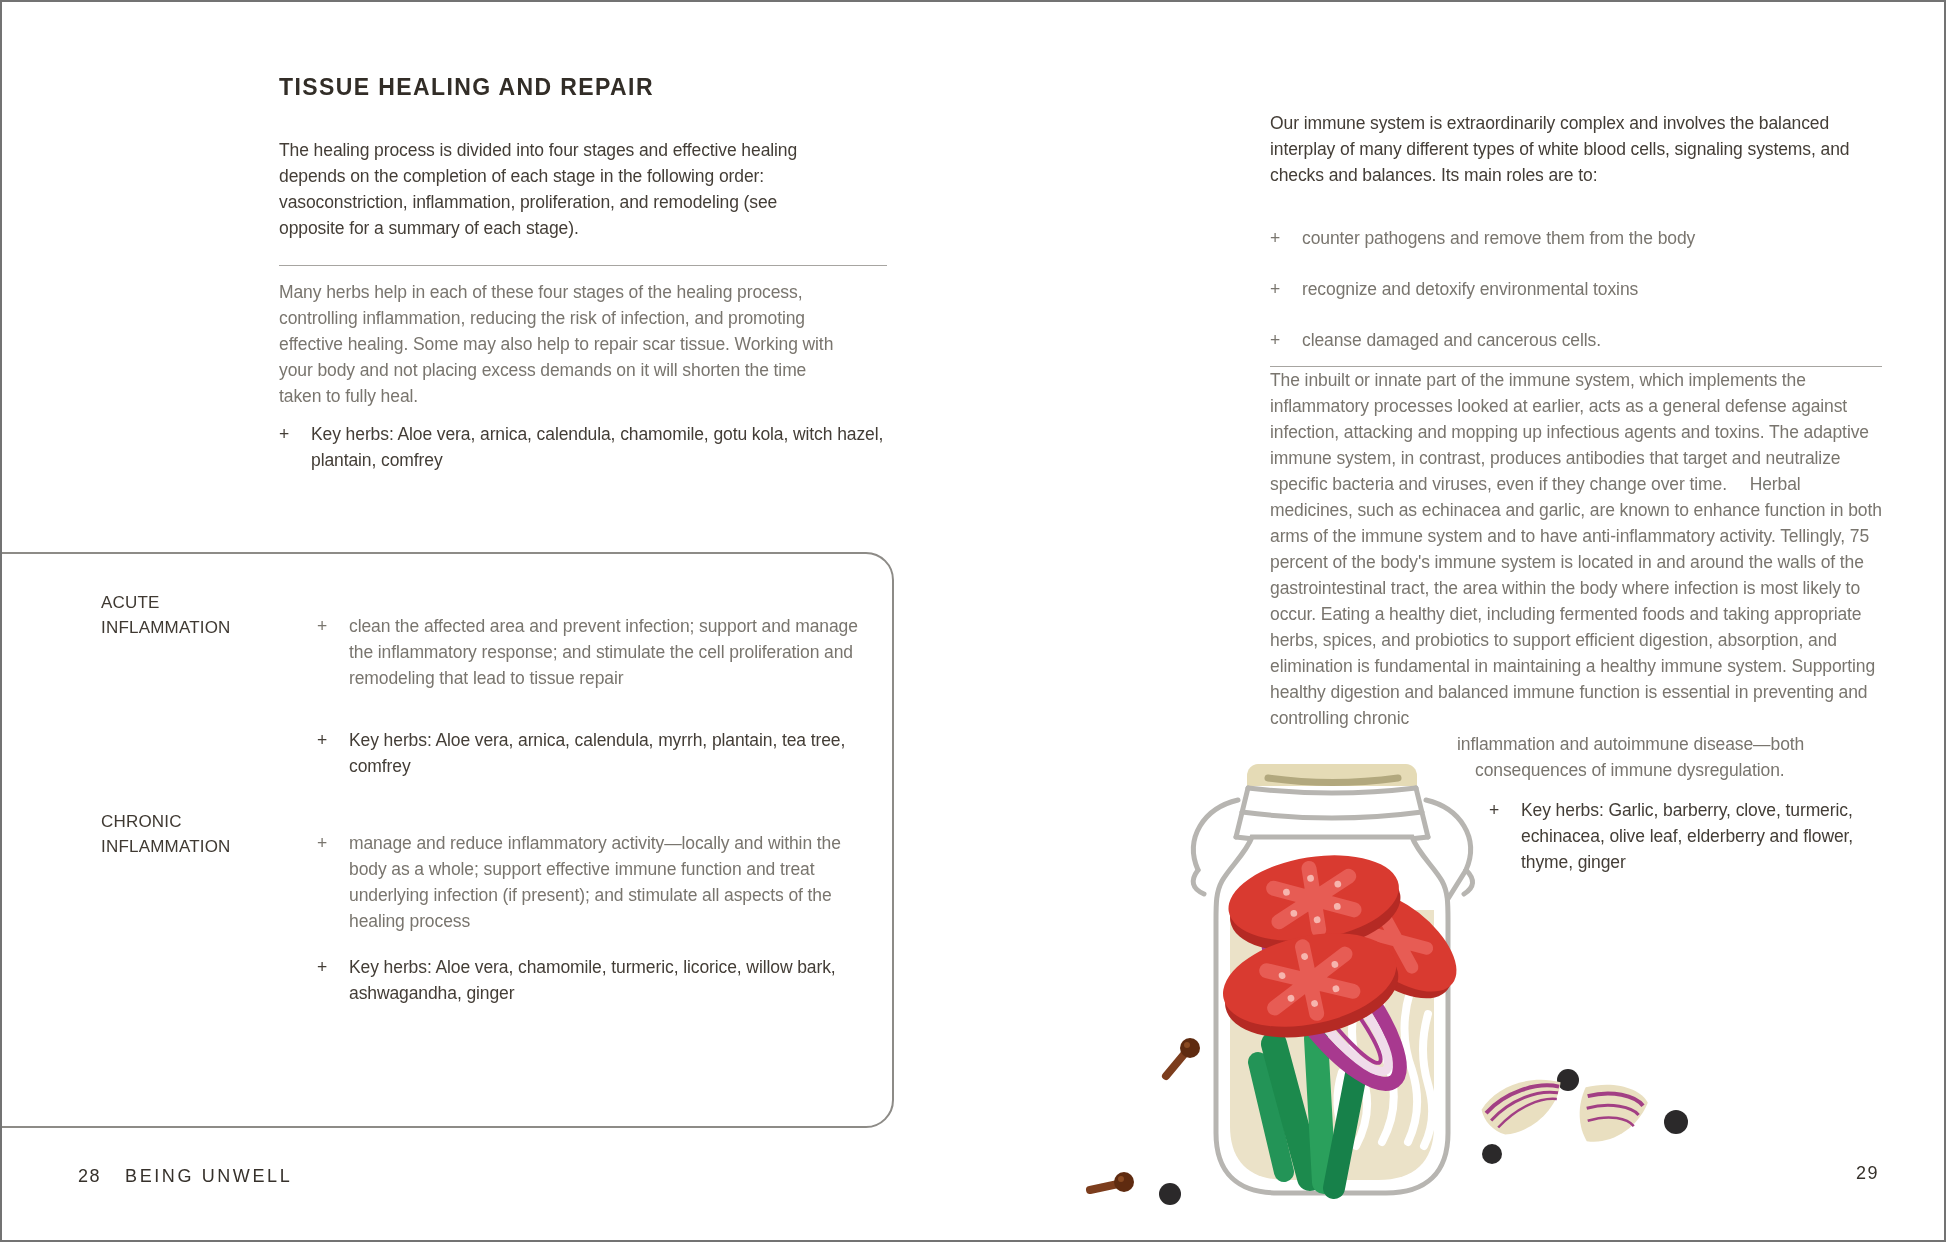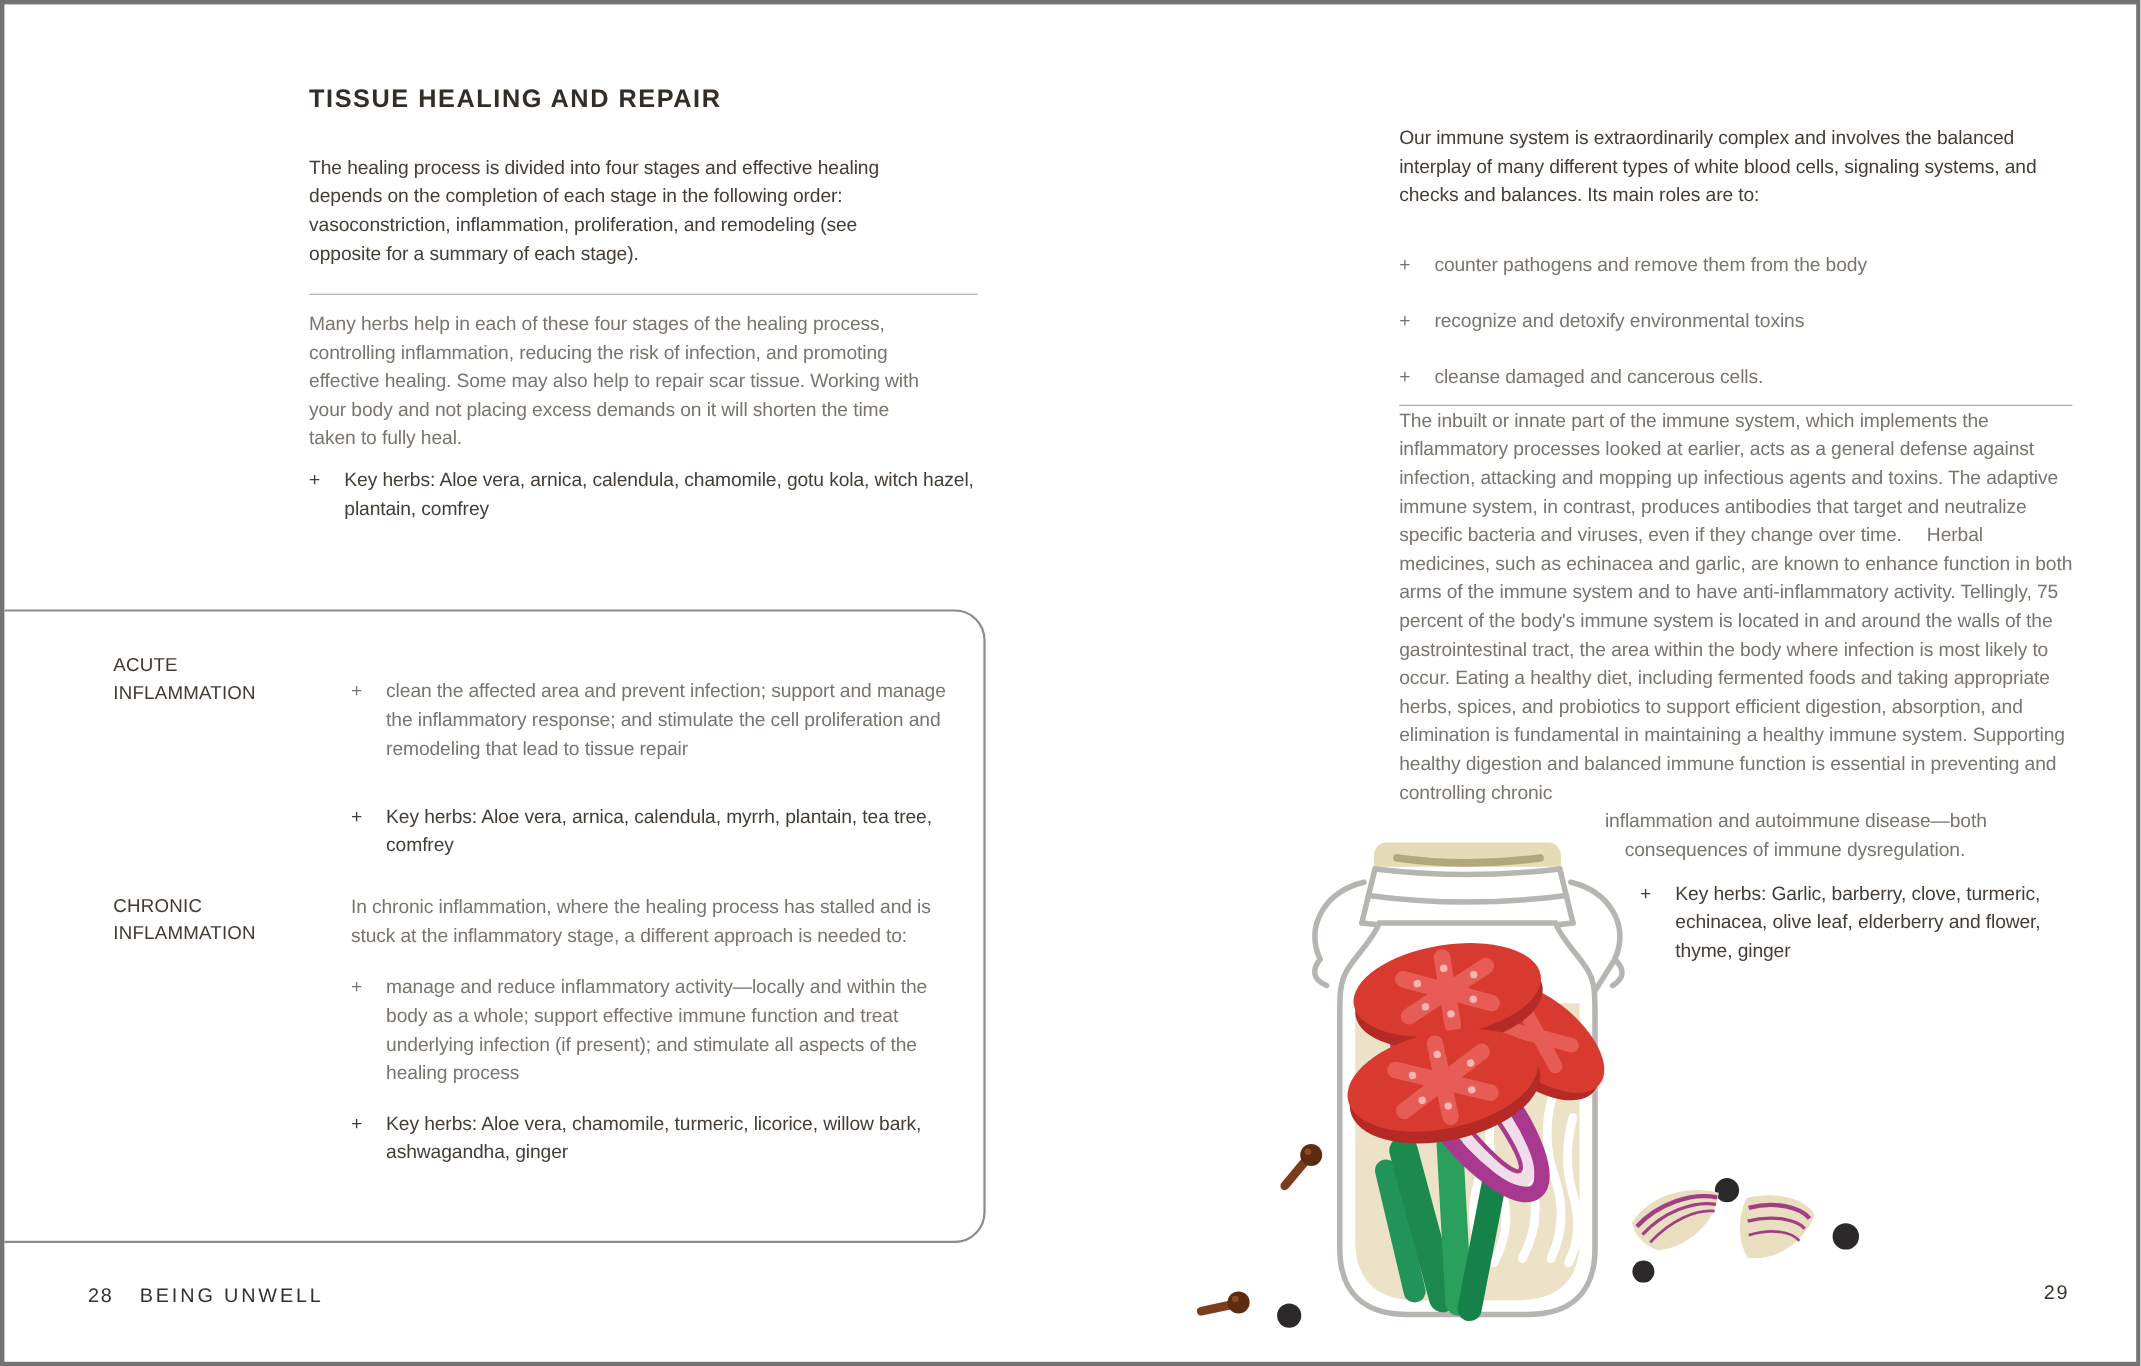--- a/index.html
+++ b/index.html
@@ -1,18 +1,18 @@
 <!DOCTYPE html>
 <html><head>
 <meta charset="utf-8">
 <style>
   html,body { margin:0; padding:0; background:#ffffff; }
   .spread {
     position:relative; width:1946px; height:1242px; background:#ffffff;
-    border:4px solid #737373; box-sizing:border-box; overflow:hidden;
+    border:2px solid #737373; box-sizing:border-box; overflow:hidden;
     font-family:"Liberation Sans","DejaVu Sans",sans-serif;
   }
   .col { position:absolute; }
   .page-title {
     font-size:23px; font-weight:bold; letter-spacing:1.4px; color:#322d27;
     margin:0;
   }
   .body-text { font-size:17.5px; line-height:26px; letter-spacing:-0.1px; margin:0; }
   .t-dark { color:#433d36; }
   .t-gray { color:#79756e; }
@@ -79,21 +79,20 @@
           <span class="marker">+</span>
           <div class="btext">Key herbs: Aloe vera, arnica, calendula, myrrh, plantain, tea tree, comfrey</div>
         </div>
       </div>
     </div>
 
     <div class="panel-row mt30">
       <div class="panel-label">CHRONIC
 INFLAMMATION</div>
       <div class="panel-content">
-        <p class="body-text t-gray">In chronic inflammation, where the healing process has stalled and is stuck at the inflammatory stage, a different approach is needed to:</p>
         <div class="bullet body-text t-gray mt21">
           <span class="marker">+</span>
           <div class="btext">manage and reduce inflammatory activity—locally and within the body as a whole; support effective immune function and treat underlying infection (if present); and stimulate all aspects of the healing process</div>
         </div>
         <div class="bullet body-text t-dark mt20">
           <span class="marker">+</span>
           <div class="btext">Key herbs: Aloe vera, chamomile, turmeric, licorice, willow bark, ashwagandha, ginger</div>
         </div>
       </div>
     </div>

